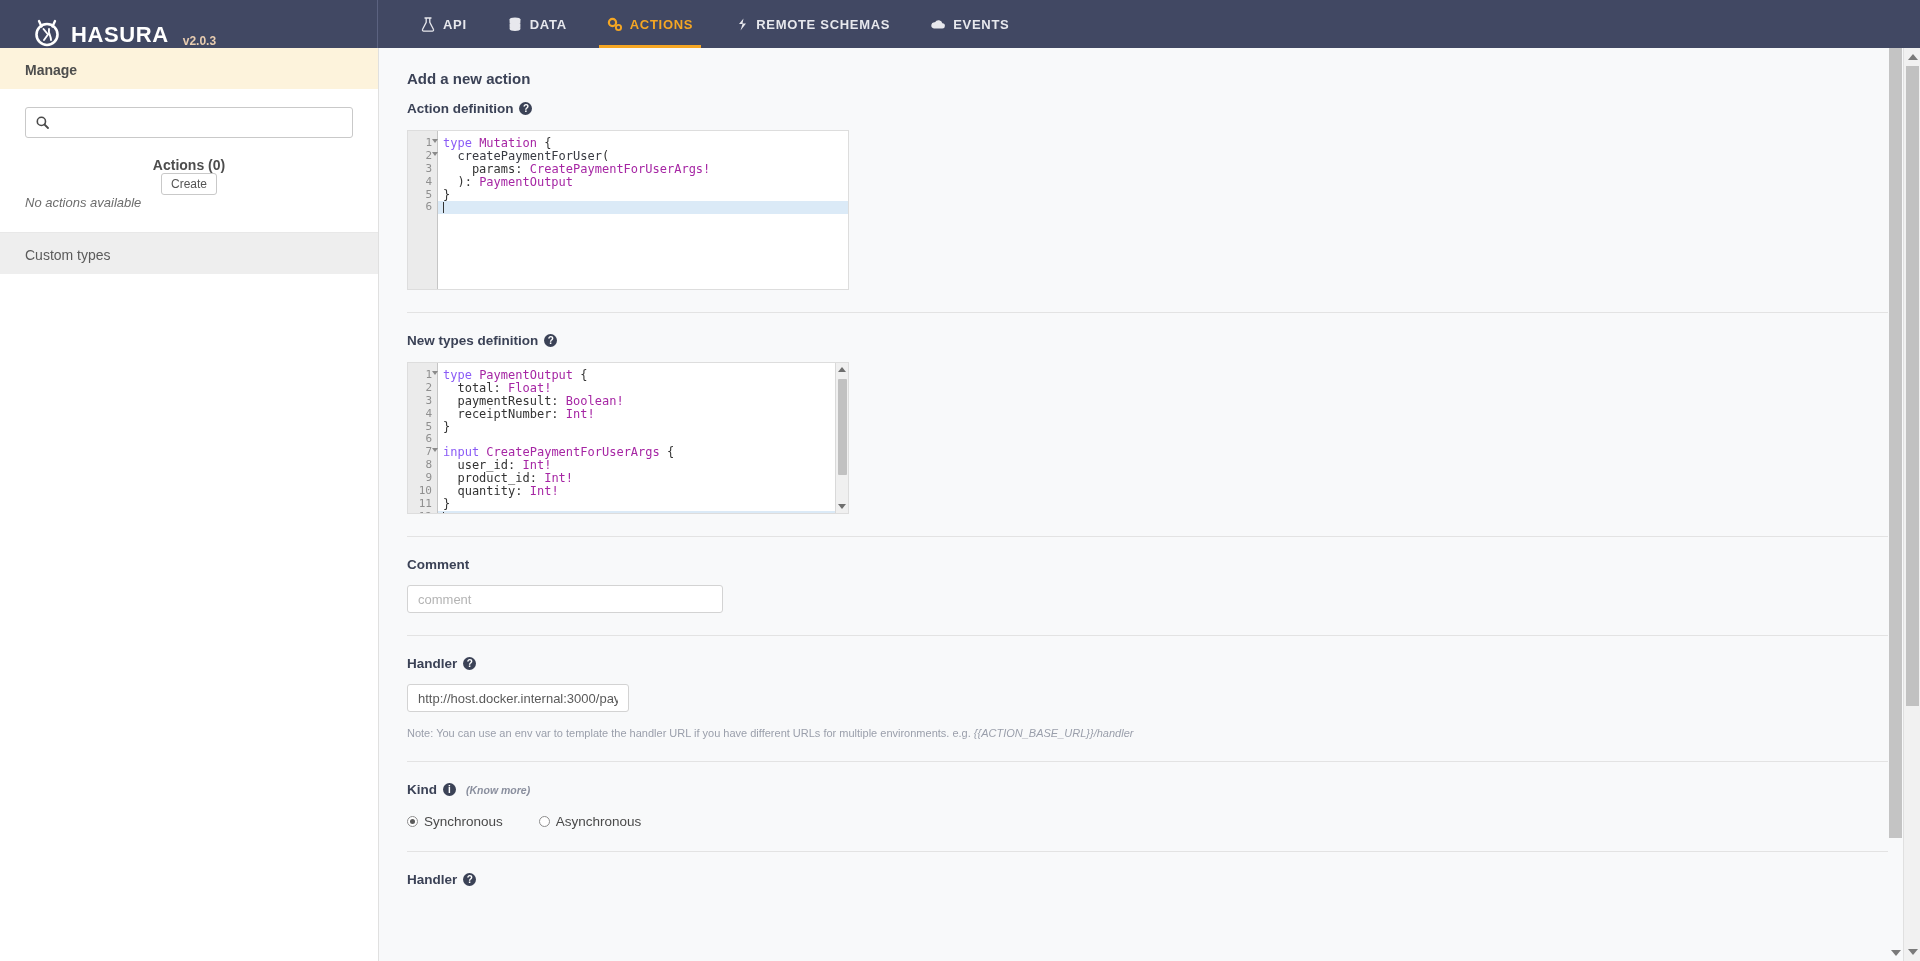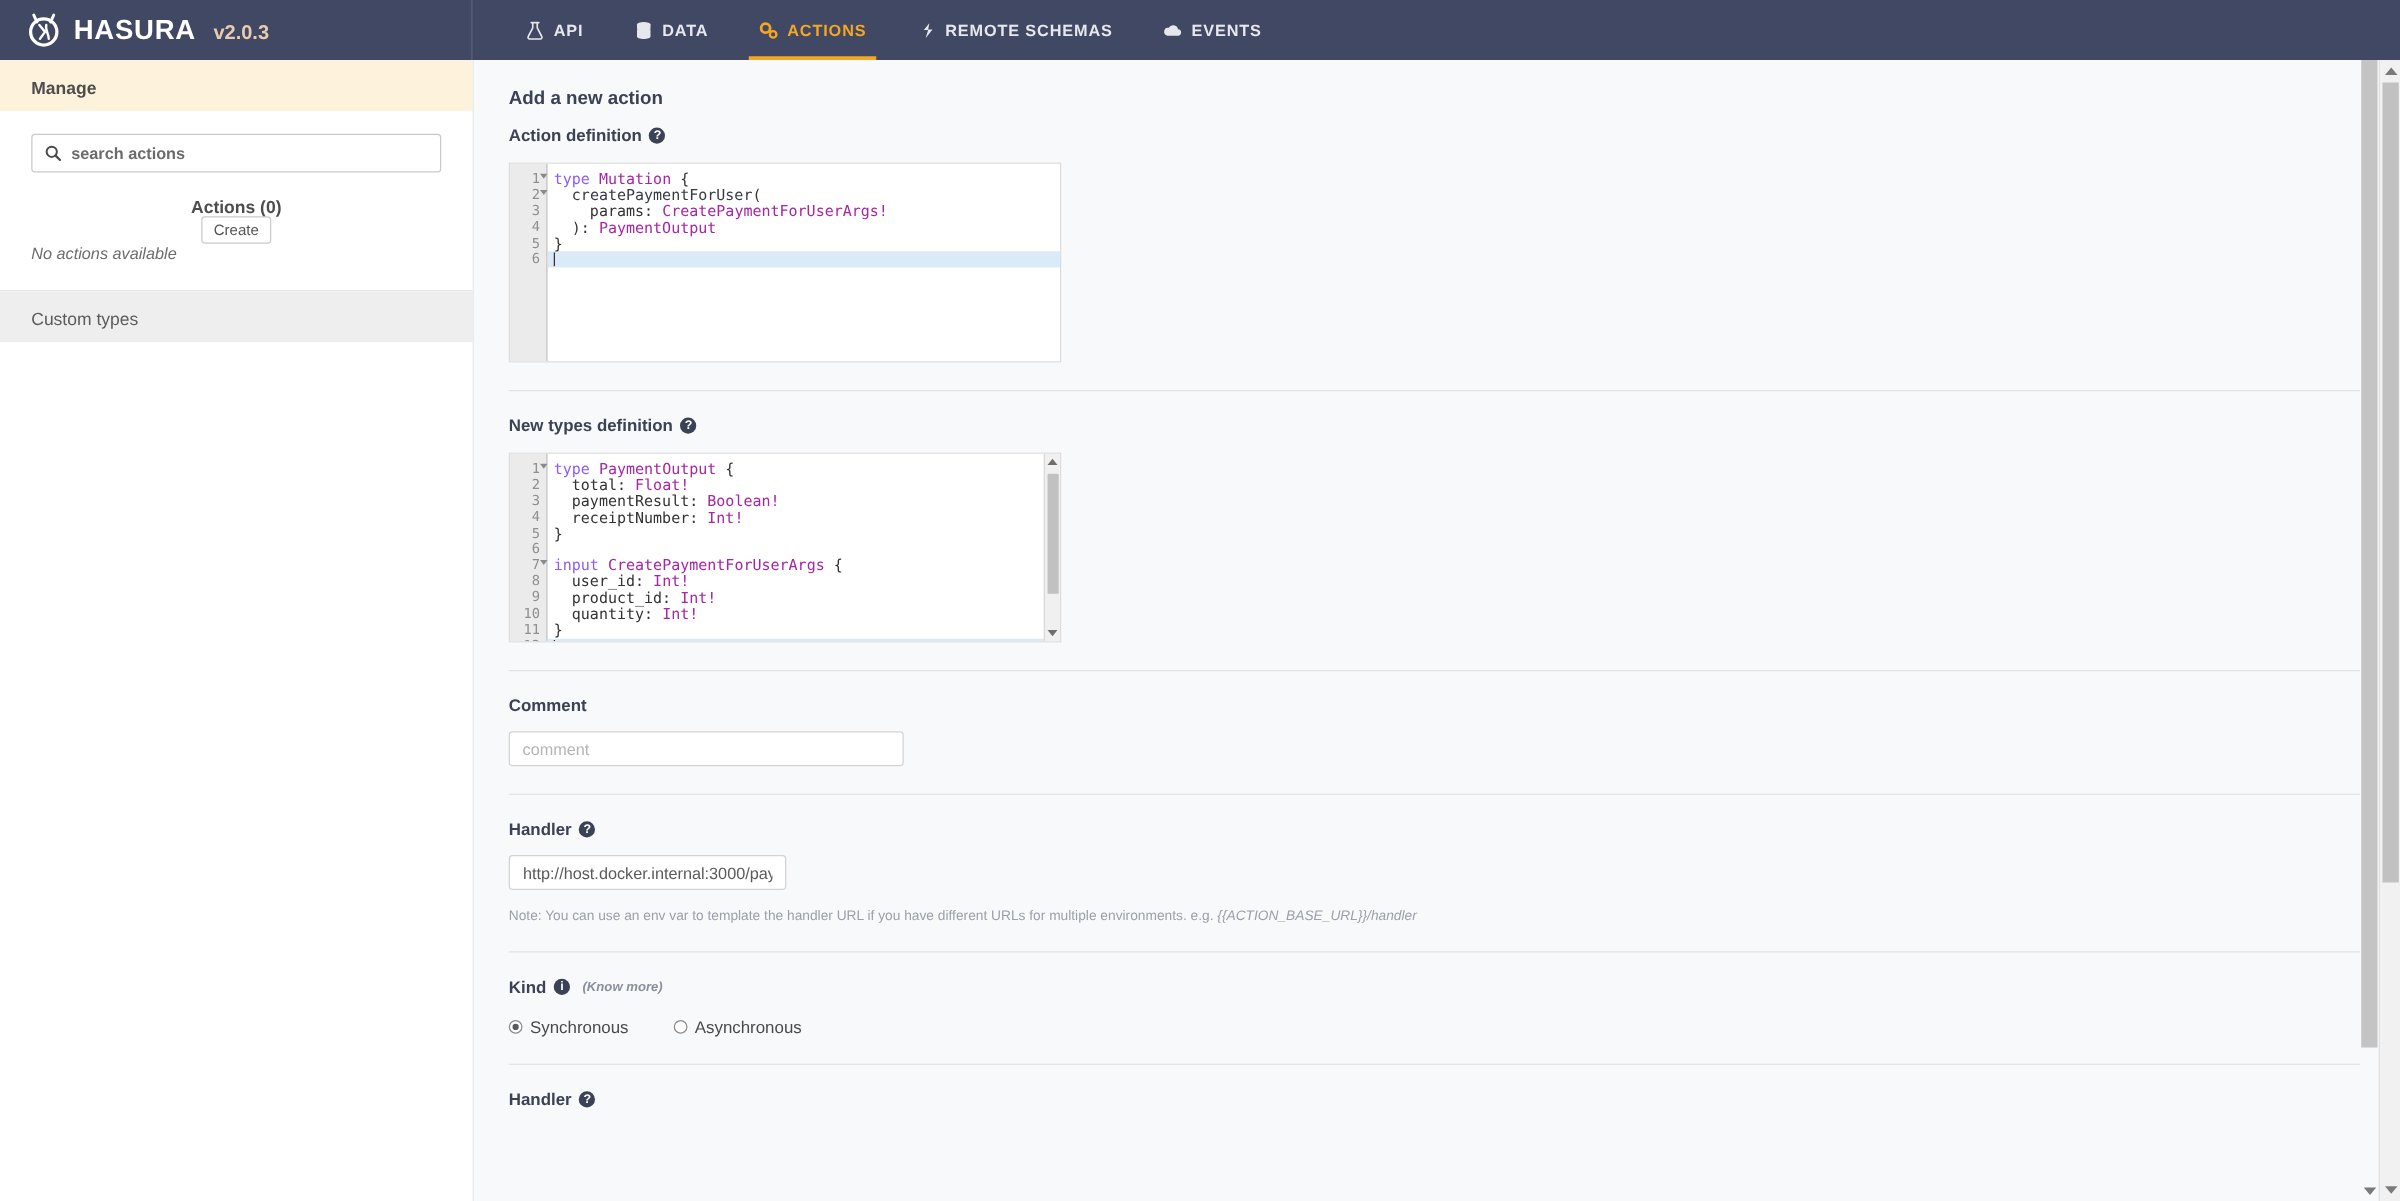--- a/index.html
+++ b/index.html
@@ -10,29 +10,29 @@
     overflow: hidden;
   }
   .app { position: relative; width: 1920px; height: 961px; display: flex; flex-direction: column; }
 
   
   .topbar {
     height: 48px; background: #414863; flex: 0 0 48px;
     display: flex; align-items: stretch; position: relative;
   }
   .brand {
-    width: 378px; display: flex; align-items: center; padding-left: 20px;
+    width: 378px; display: flex; align-items: flex-end; padding-left: 32px;
     border-right: 1px solid #5b6280; gap: 9px;
   }
   .logo-mark { width: 30px; height: 30px; position: relative; }
   .logo-mark svg { display: block; }
   .brand-name {
     color: #fff; font-weight: bold; font-size: 22px; letter-spacing: 0.6px;
   }
-  .brand-ver { color: #e8ccb0; font-size: 16px; font-weight: bold; margin-left: 5px; margin-top: 6px; }
+  .brand-ver { color: #e8ccb0; font-size: 12px; font-weight: bold; margin-left: 5px; margin-top: 6px; }
 
   .nav { display: flex; align-items: stretch; flex: 1; padding-left: 22px; }
   .nav-item {
     display: flex; align-items: center; gap: 7px; padding: 0 20px;
     color: #e7e8ed; font-size: 13px; font-weight: bold; letter-spacing: 0.7px;
     position: relative; cursor: pointer; text-transform: uppercase;
   }
   .nav-item.active { color: #f5a623; }
   .nav-item.active::after {
     content: ""; position: absolute; left: 12px; right: 12px; bottom: 0;
@@ -297,21 +297,20 @@
     <div class="sidebar">
       <div class="sb-head">Manage</div>
       <div class="sb-main">
         <div class="search-box">
           <span class="search-icon">
             <svg width="13" height="13" viewBox="0 0 13 13">
               <circle cx="5.4" cy="5.4" r="4.1" fill="none" stroke="#4a4a4a" stroke-width="1.6"></circle>
               <path d="M8.5 8.5 L12 12" stroke="#4a4a4a" stroke-width="1.8" stroke-linecap="round"></path>
             </svg>
           </span>
-          <input class="search-input" type="text" placeholder="search actions" style="">
         </div>
         <div class="actions-row">
           <span class="actions-title">Actions (0)</span>
           <button class="create-btn">Create</button>
         </div>
         <div class="no-actions">No actions available</div>
       </div>
       <div class="sb-sep"></div>
       <div class="sb-sub">Custom types</div>
       <div class="sb-fill"></div>

